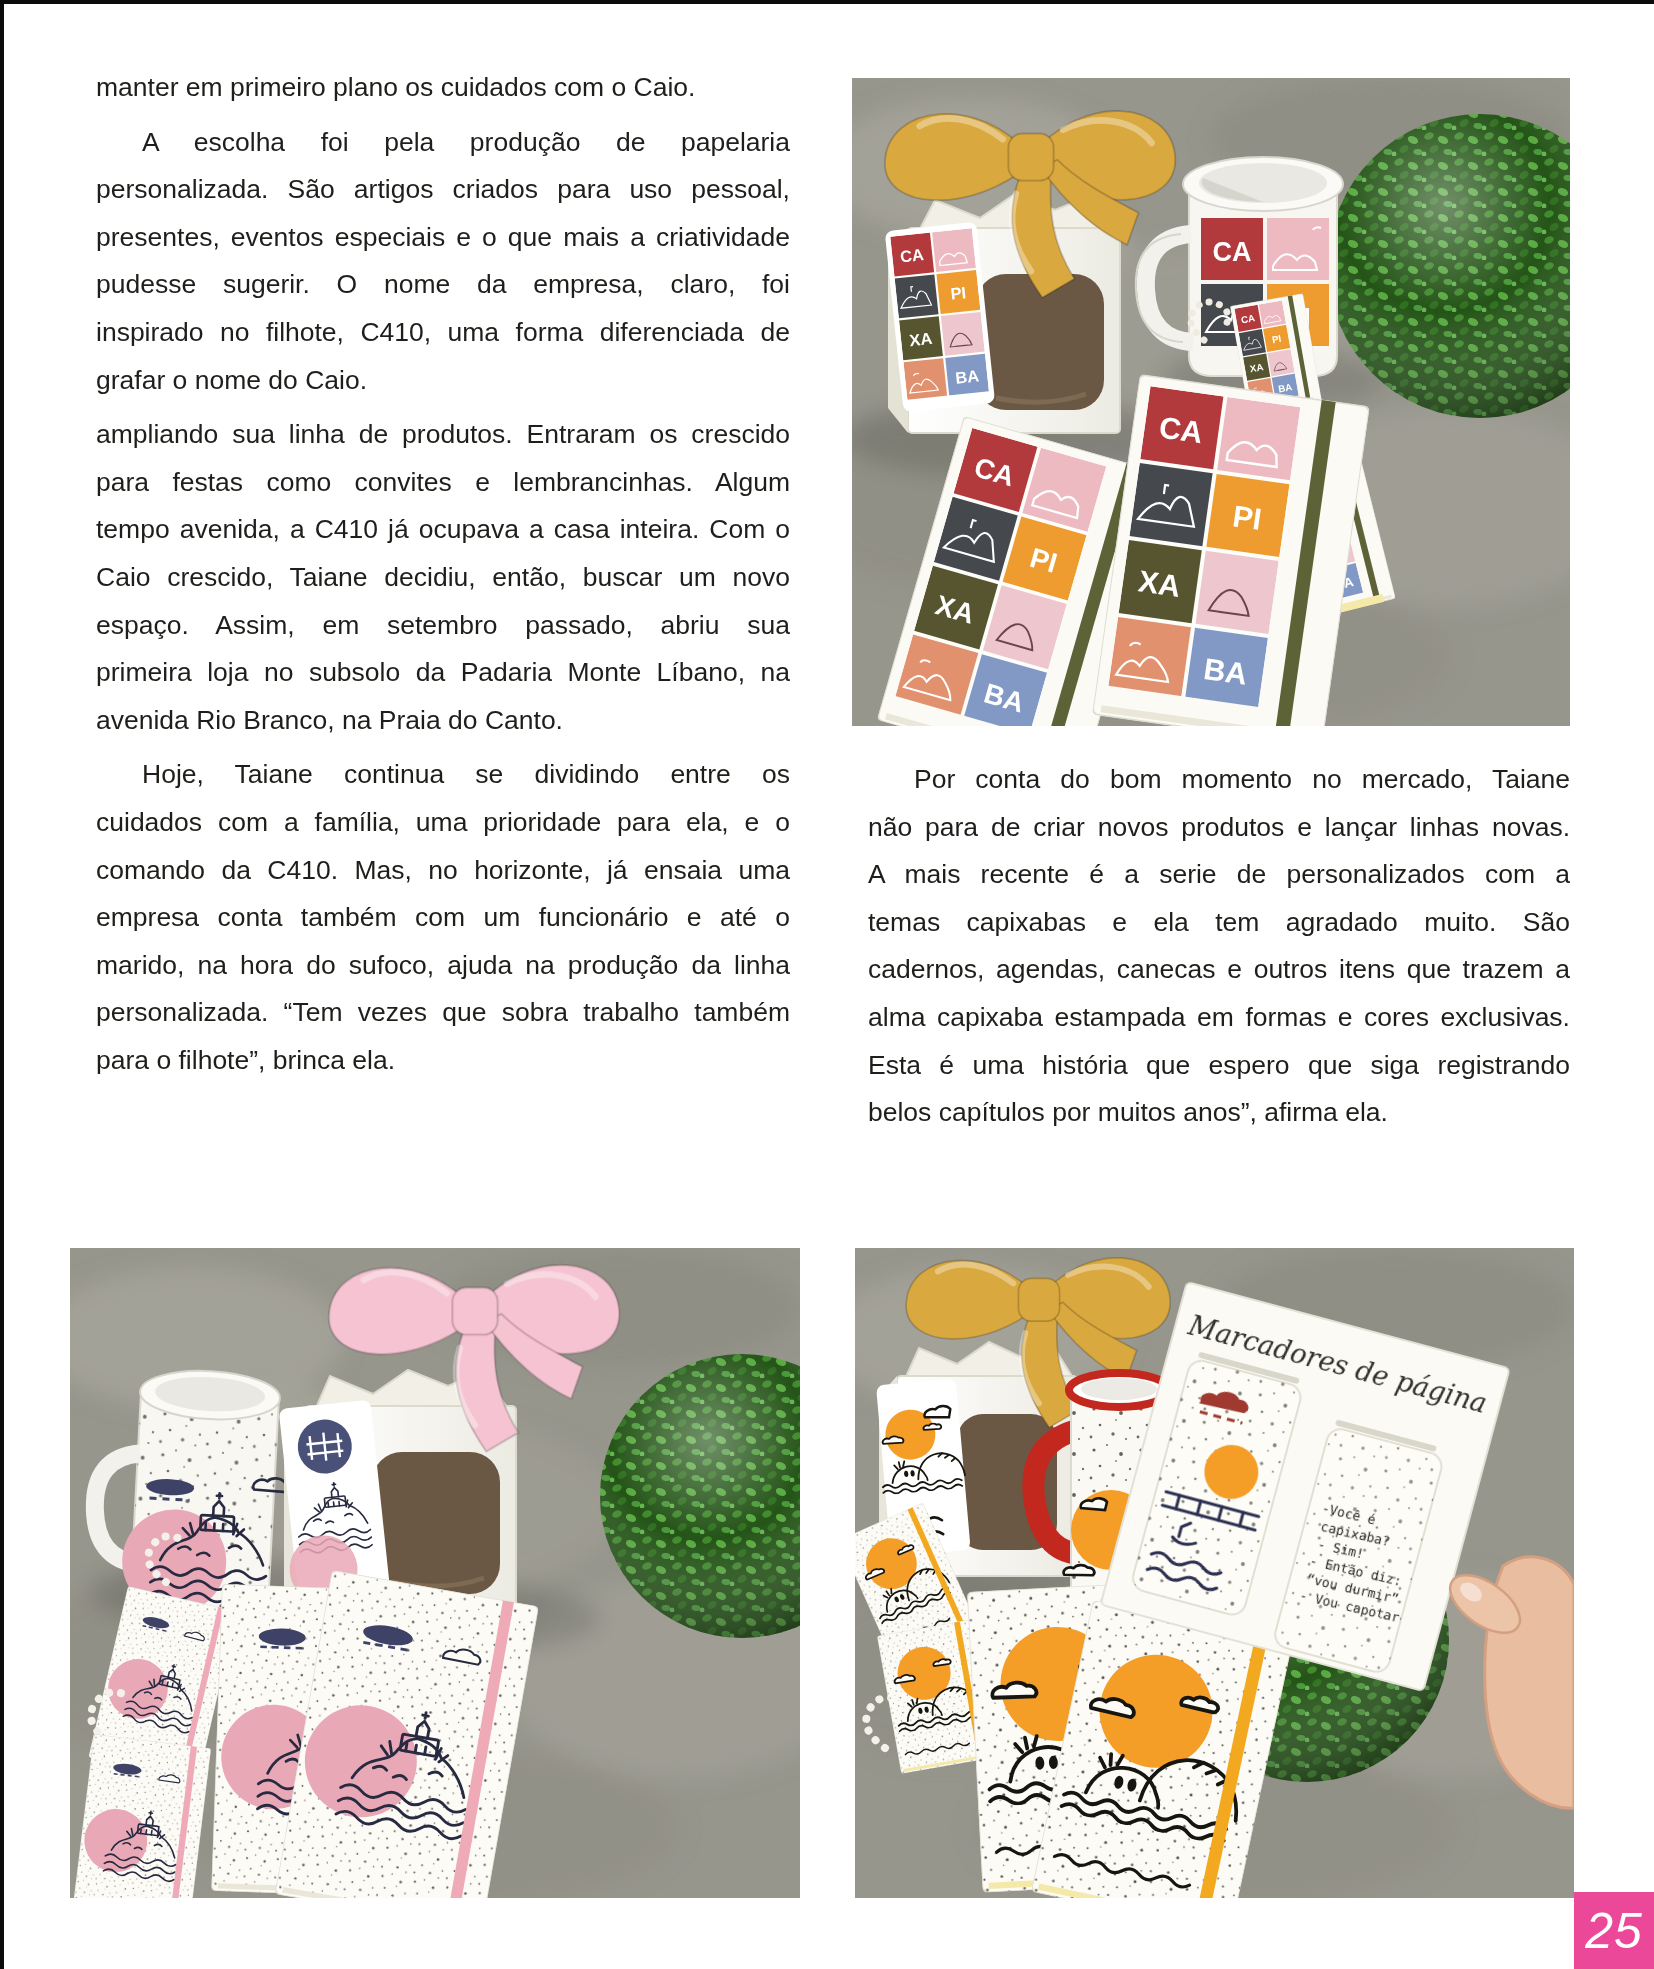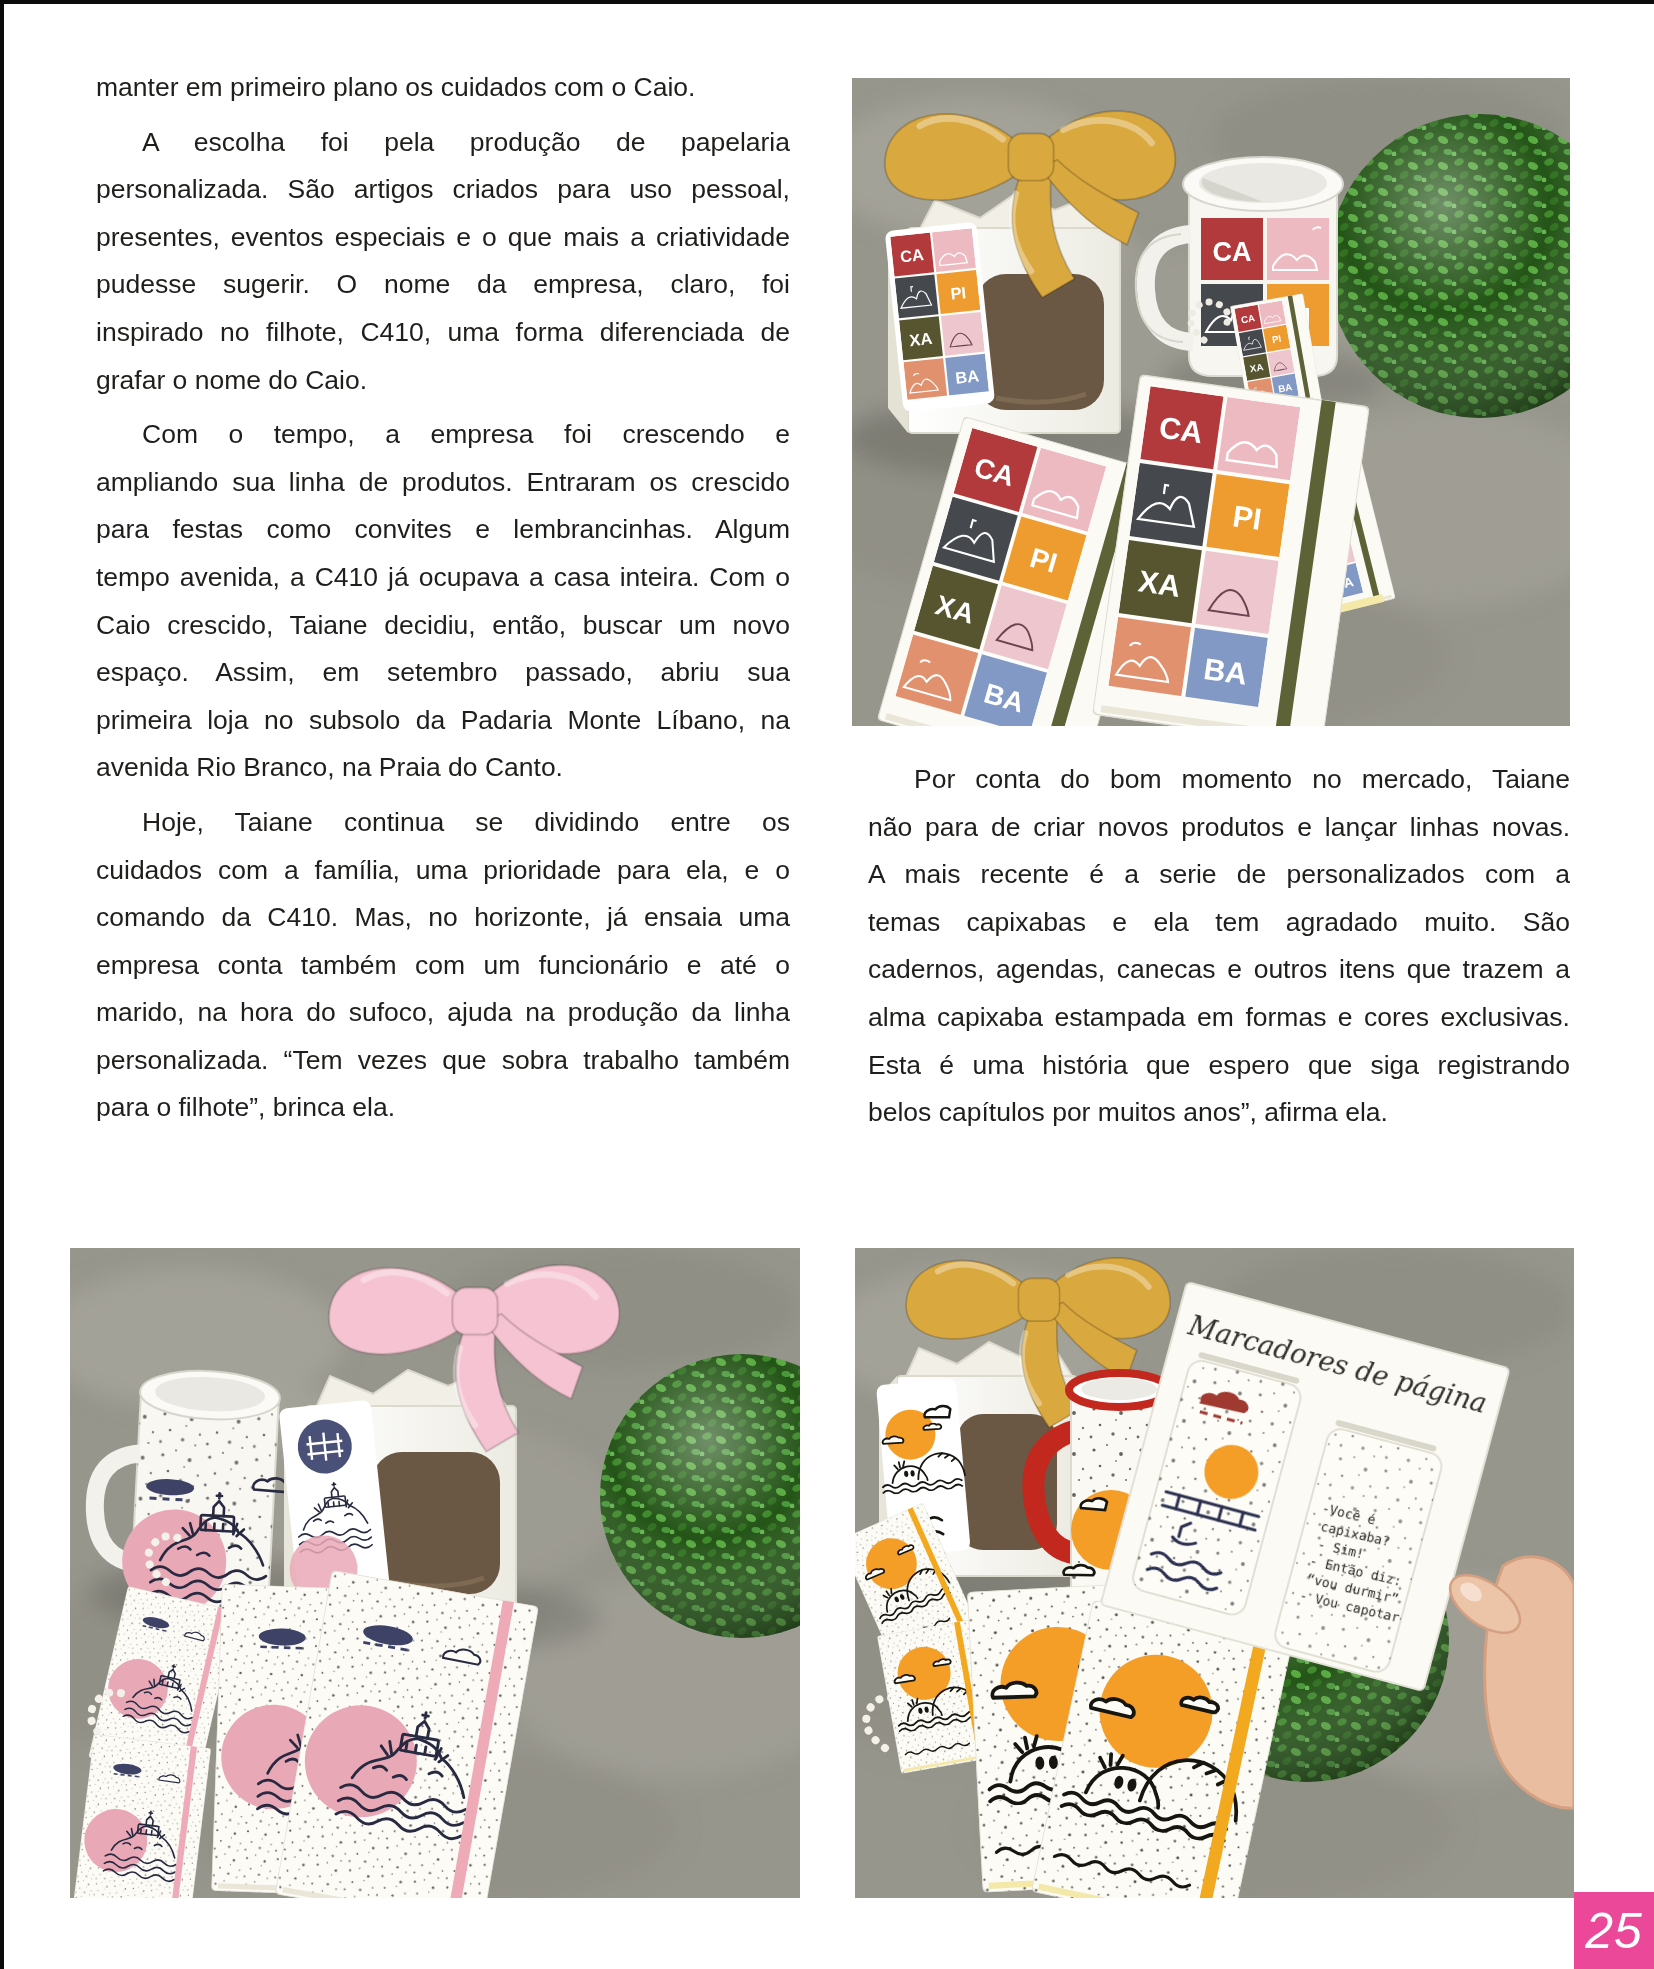--- a/index.html
+++ b/index.html
@@ -179,21 +179,20 @@
     </div>
     <div class="para">
       <div class="line ind">A escolha foi pela produção de papelaria</div>
       <div class="line">personalizada. São artigos criados para uso pessoal,</div>
       <div class="line">presentes, eventos especiais e o que mais a criatividade</div>
       <div class="line">pudesse sugerir. O nome da empresa, claro, foi</div>
       <div class="line">inspirado no filhote, C410, uma forma diferenciada de</div>
       <div class="line end">grafar o nome do Caio.</div>
     </div>
     <div class="para">
-      <div class="line ind">Com o tempo, a empresa foi crescendo e</div>
       <div class="line">ampliando sua linha de produtos. Entraram os crescido</div>
       <div class="line">para festas como convites e lembrancinhas. Algum</div>
       <div class="line">tempo avenida, a C410 já ocupava a casa inteira. Com o</div>
       <div class="line">Caio crescido, Taiane decidiu, então, buscar um novo</div>
       <div class="line">espaço. Assim, em setembro passado, abriu sua</div>
       <div class="line">primeira loja no subsolo da Padaria Monte Líbano, na</div>
       <div class="line end">avenida Rio Branco, na Praia do Canto.</div>
     </div>
     <div class="para">
       <div class="line ind">Hoje, Taiane continua se dividindo entre os</div>

